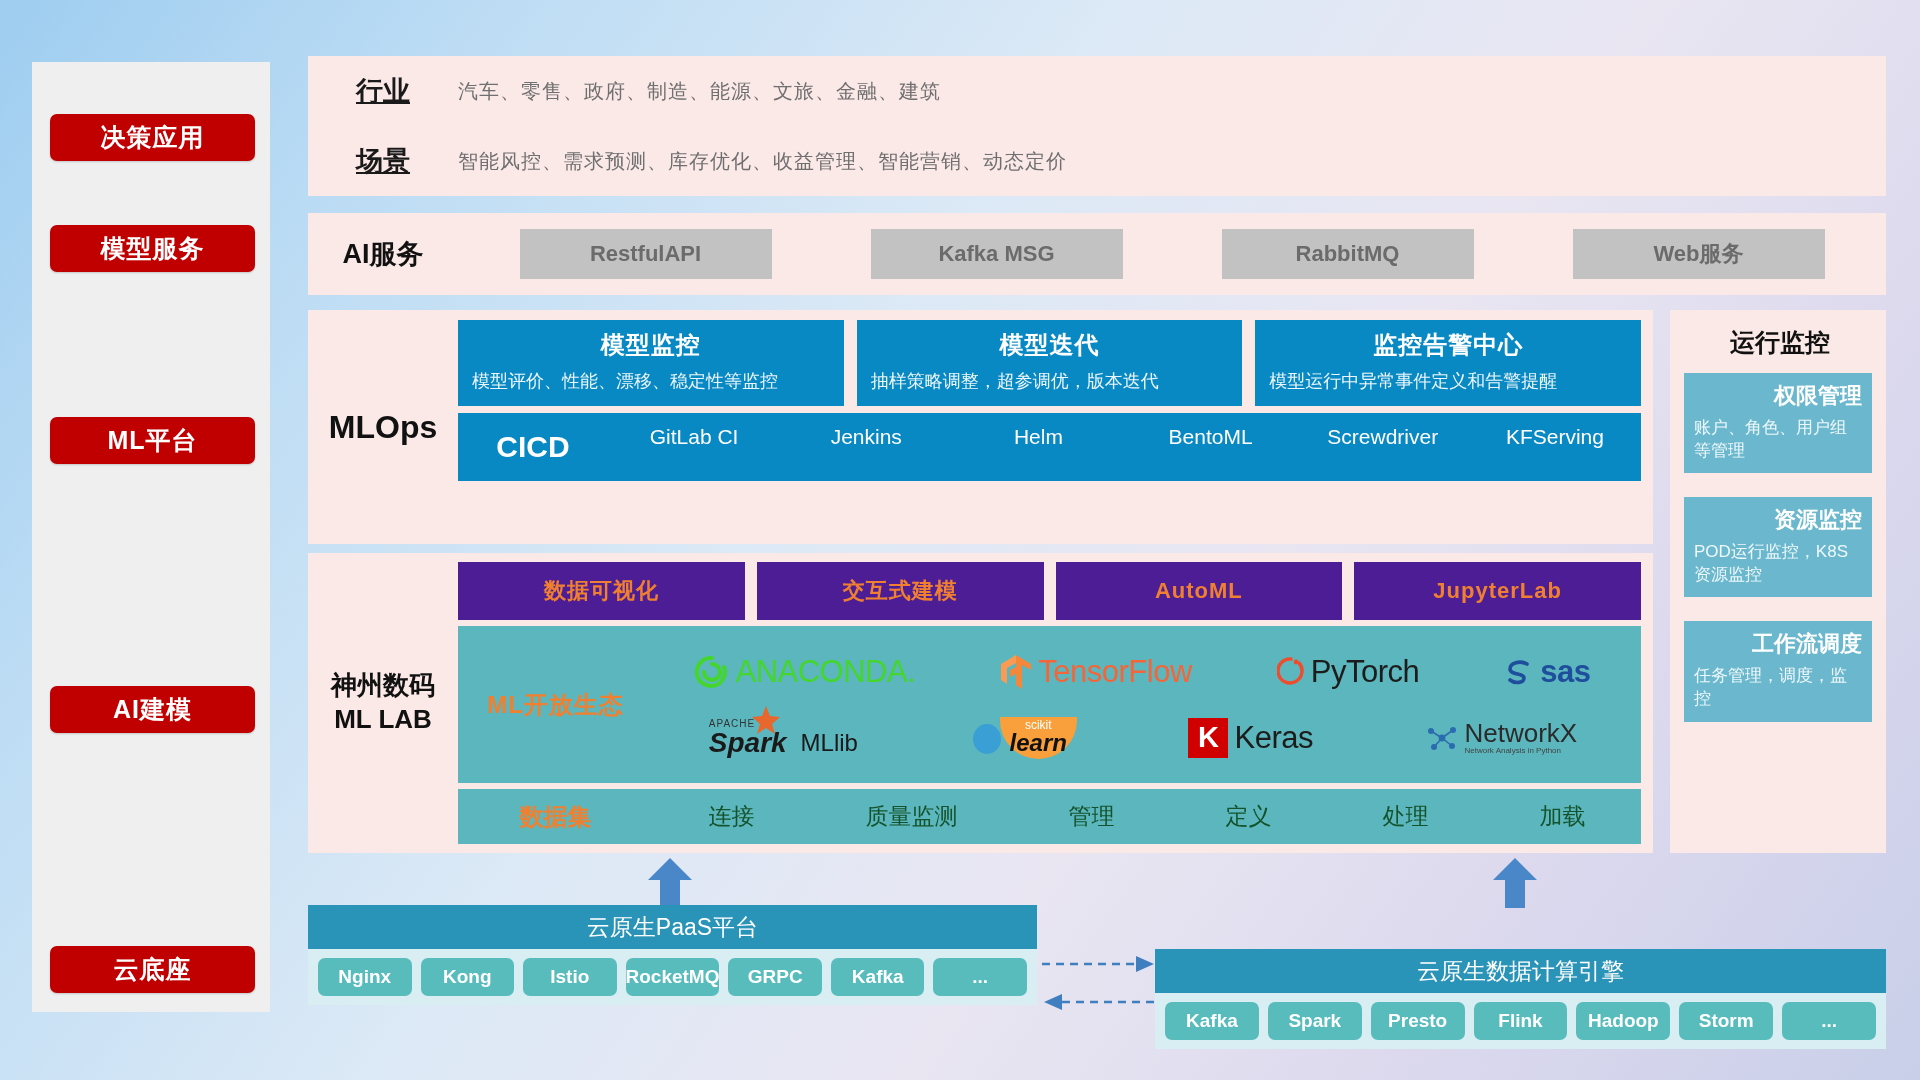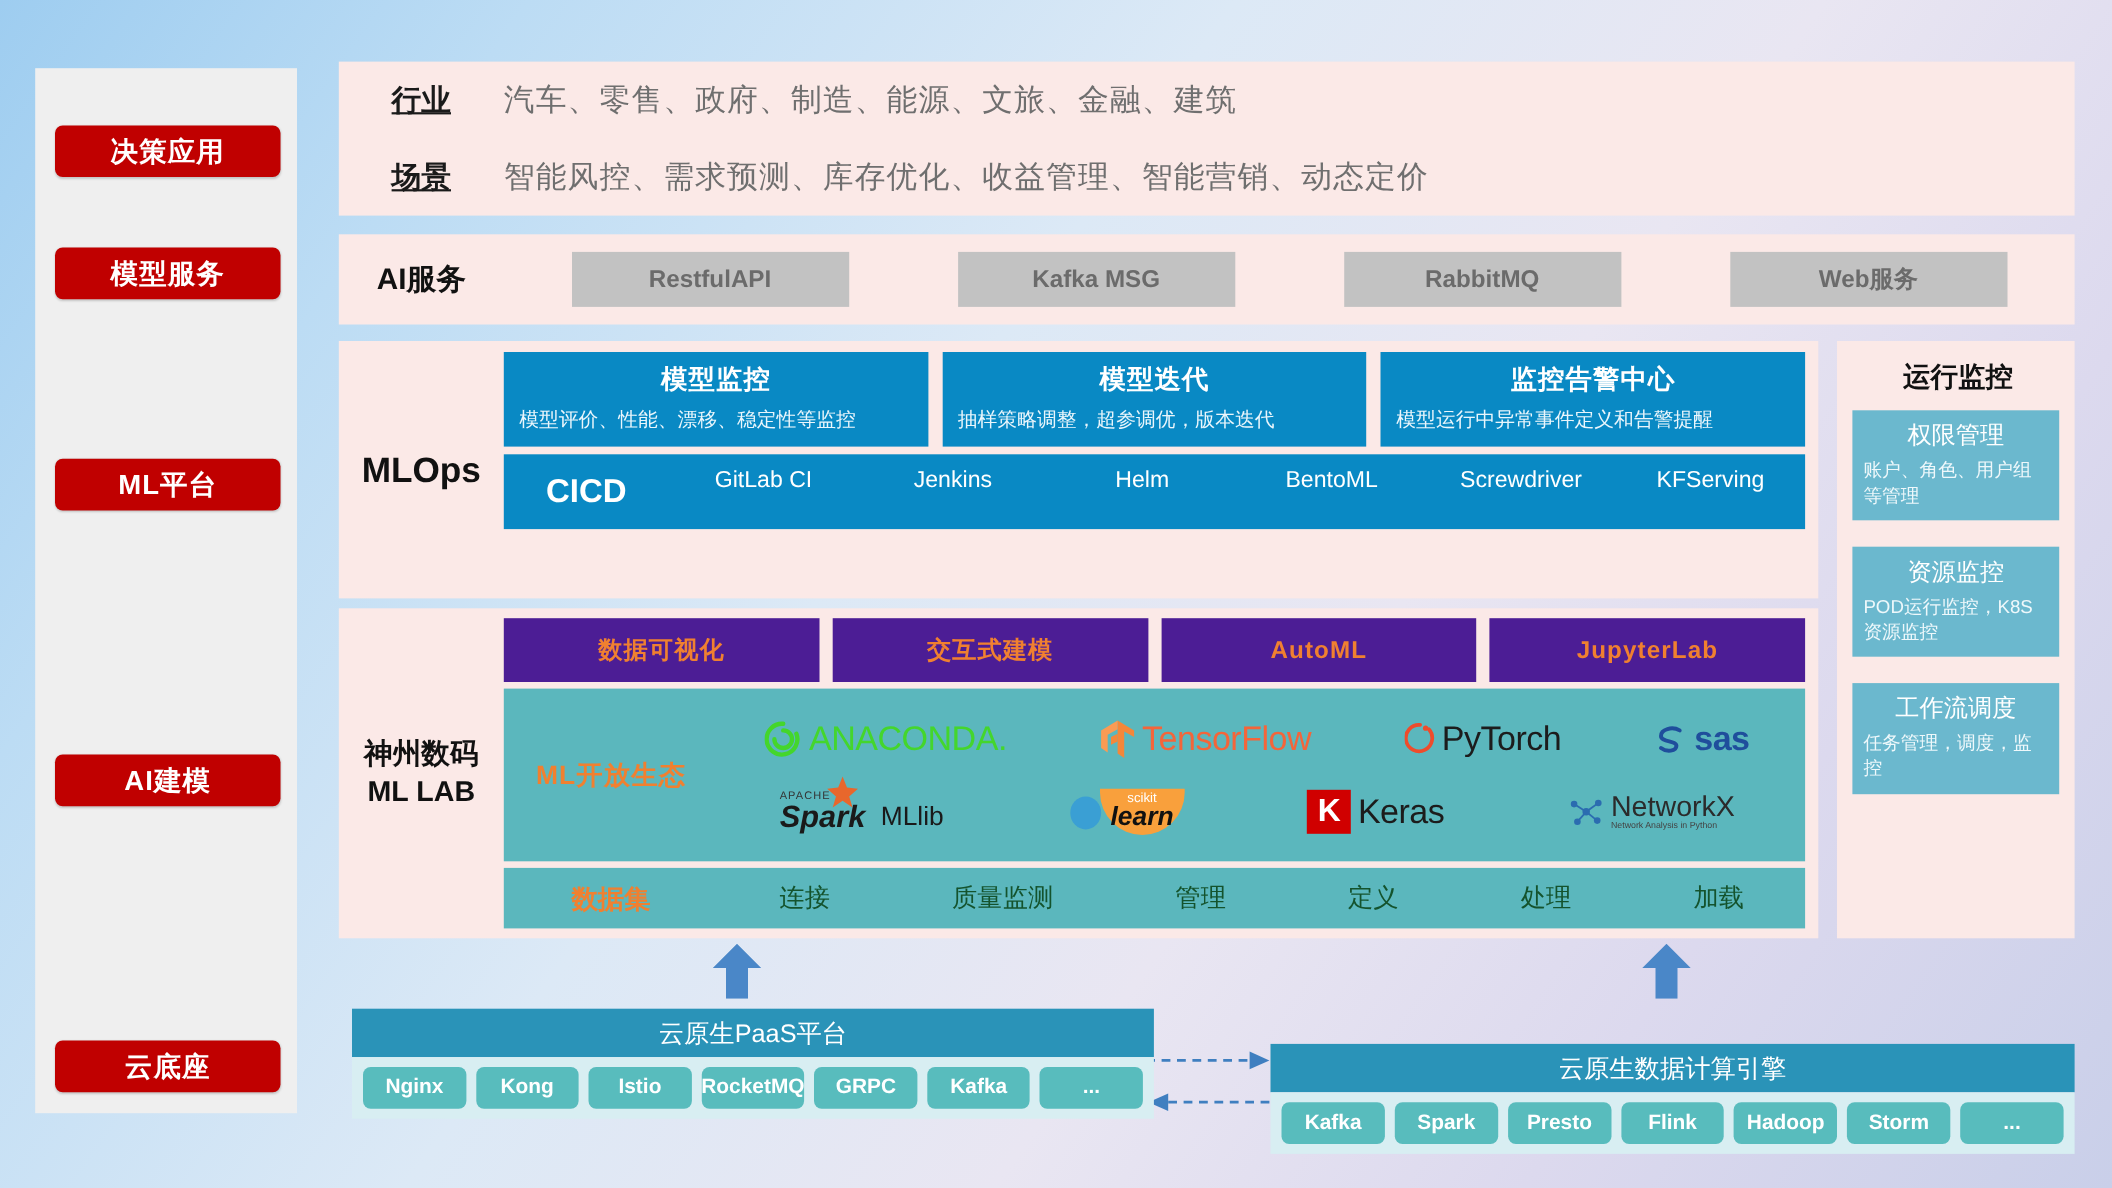--- a/index.html
+++ b/index.html
@@ -55,21 +55,21 @@
   .kv-key {
     width: 150px;
     text-align: center;
     font-size: 27px;
     font-weight: bold;
     color: #1a1a1a;
     flex: none;
     text-decoration: underline;
   }
   .kv-val {
-    font-size: 28px;
+    font-size: 20px;
     color: #6f6f6f;
     letter-spacing: 1px;
   }
 
   
   #row-aiservice { left: 308px; top: 213px; width: 1578px; height: 82px; display: flex; align-items: center; }
   .sec-label {
     width: 150px;
     text-align: center;
     font-size: 27px;
@@ -196,23 +196,23 @@
     text-align: center; font-size: 25px; font-weight: bold;
     color: #111; padding: 16px 0 14px 4px;
   }
   .mon-card {
     margin: 0 14px 24px 14px;
     background: #6bb8ce;
     padding: 8px 10px 11px 10px;
   }
   .mon-card h5 {
     margin: 0 0 6px 0;
-    text-align: center;
+    text-align: right;
     font-size: 22px;
-    font-weight: normal;
+    font-weight: bold;
     color: #fff;
   }
   .mon-card p {
     margin: 0; font-size: 17px; line-height: 1.33; color: #eef8fb;
   }
 
   
   .found {
     position: absolute;
     top: 905px;
@@ -238,21 +238,21 @@
     background: #58bcbd;
     border-radius: 7px;
     color: #fff;
     font-size: 19px;
     font-weight: bold;
     display: flex; align-items: center; justify-content: center;
     height: 100%;
     text-align: center;
     line-height: 1.05;
   }
-  #found-paas { left: 320px; width: 729px; margin-top: 12px; }
+  #found-paas { left: 308px; width: 729px; }
   #found-engine { left: 1155px; width: 731px; margin-top: 44px; }
 </style>
 </head>
 <body>
 
 <div id="root">
 
   <div class="left-rail">
     <div class="rail-btn" style="top:52px">
         <span>决策应用</span>

